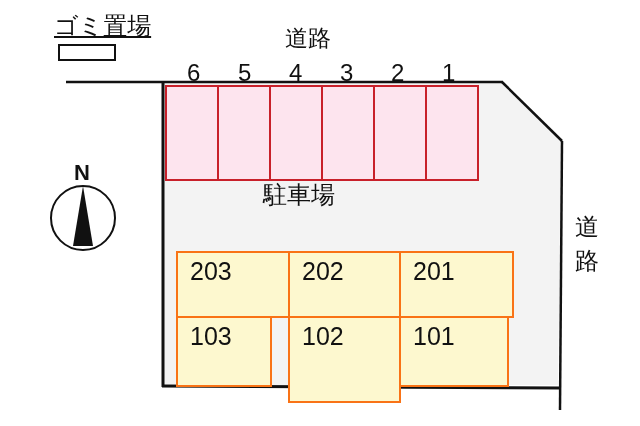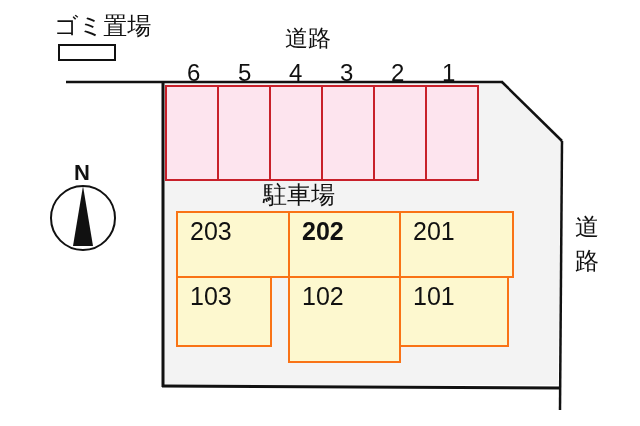--- a/index.html
+++ b/index.html
@@ -2,39 +2,39 @@
 <html><head>
 <meta charset="utf-8">
 <style>
   html, body { margin:0; padding:0; background:#ffffff; }
   body { width:640px; height:426px; position:relative; overflow:hidden;
          font-family:"DejaVu Sans", sans-serif; color:#111; }
   .abs { position:absolute; }
   svg.site { position:absolute; left:0; top:0; }
   .lbl { position:absolute; font-size:22px; line-height:1; white-space:nowrap; }
   .num { position:absolute; font-family:"Liberation Sans", sans-serif; font-size:24px; line-height:1; }
-  .unit { position:absolute; box-sizing:border-box; background:#fdf8cf; border:6px solid #f97316; }
+  .unit { position:absolute; box-sizing:border-box; background:#fdf8cf; border:6px solid #f97316;margin-top:40px; }
   .unit span { position:absolute; left:12px; top:6px; font-family:"Liberation Sans", sans-serif; font-size:25px; line-height:1; }
   .slot { position:absolute; box-sizing:border-box; background:#fde4ee; border:2px solid #c8202a; }
   .trash { position:absolute; left:58px; top:44px; width:58px; height:17px; box-sizing:border-box; border:2px solid #111; background:#fff; }
   .vtext { position:absolute; font-size:24px; line-height:32px; width:30px; text-align:center; }
 </style>
 </head>
 <body>
 
 <svg class="site" width="640" height="426">
   <polygon points="163,83 502,83 561,141 558,385 163,385" fill="#f3f3f3" stroke="none"></polygon>
   <line x1="66" y1="82" x2="503" y2="82" stroke="#111" stroke-width="2.5"></line>
   <line x1="502" y1="82" x2="562" y2="141" stroke="#111" stroke-width="2.5"></line>
   <line x1="562" y1="141" x2="560" y2="410" stroke="#111" stroke-width="2.5"></line>
   <line x1="163" y1="82" x2="163" y2="387" stroke="#111" stroke-width="3"></line>
   <line x1="162" y1="386" x2="561" y2="388" stroke="#111" stroke-width="3"></line>
 </svg>
 
-<div class="lbl" style="left:54px;top:14px;font-size:24px;">ゴミ置場</div>
+<div class="lbl" style="left:54px;top:14px;font-size:24px;text-decoration:underline;">ゴミ置場</div>
 <div class="trash"></div>
 
 <div class="lbl" style="left:285px;top:27px;font-size:23px;">道路</div>
 
 <div class="num" style="left:187px;top:61px;">6</div>
 <div class="num" style="left:238px;top:61px;">5</div>
 <div class="num" style="left:289px;top:61px;">4</div>
 <div class="num" style="left:340px;top:61px;">3</div>
 <div class="num" style="left:391px;top:61px;">2</div>
 <div class="num" style="left:442px;top:61px;">1</div>
@@ -44,21 +44,21 @@
 <div class="slot" style="left:269px;top:85px;width:54px;height:96px;"></div>
 <div class="slot" style="left:321px;top:85px;width:54px;height:96px;"></div>
 <div class="slot" style="left:373px;top:85px;width:54px;height:96px;"></div>
 <div class="slot" style="left:425px;top:85px;width:54px;height:96px;"></div>
 
 <div class="lbl" style="left:263px;top:183px;font-size:24px;text-align:right;">駐車場</div>
 
 <div class="unit" style="left:176px;top:211px;width:114px;height:67px;border-width:2px;">
     <span>203</span>
   </div>
-<div class="unit" style="left:288px;top:211px;width:125px;height:67px;border-width:2px;font-weight:bold;">
+<div class="unit" style="left:288px;top:211px;width:125px;height:67px;border-width:2px;">
     <span>202</span>
   </div>
 <div class="unit" style="left:399px;top:211px;width:115px;height:67px;border-width:2px;">
     <span>201</span>
   </div>
 <div class="unit" style="left:176px;top:276px;width:96px;height:71px;border-width:2px;text-decoration:underline;">
     <span>103</span>
   </div>
 <div class="unit" style="left:288px;top:276px;width:113px;height:87px;border-width:2px;">
     <span>102</span>

